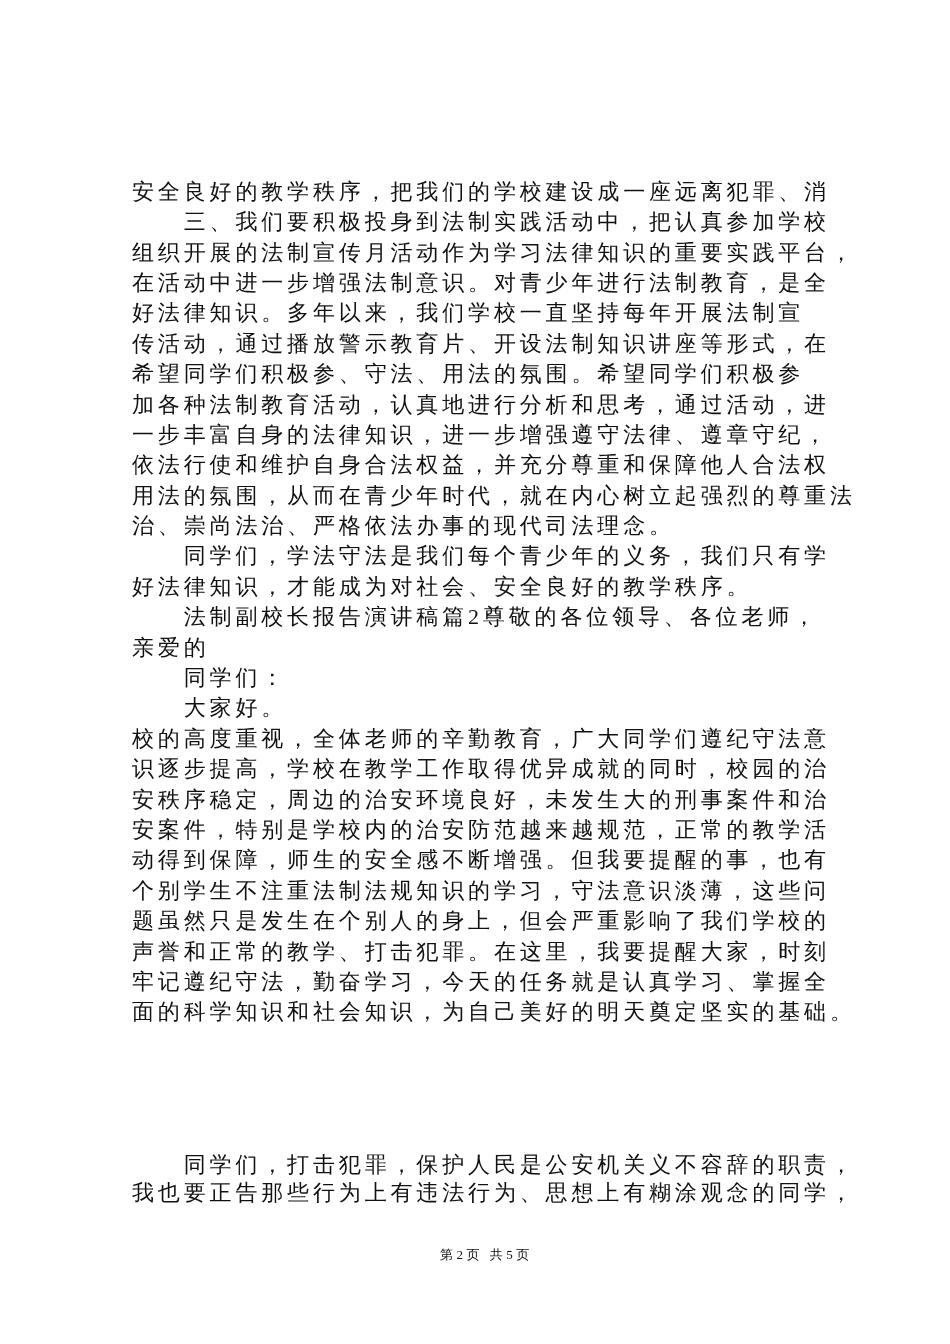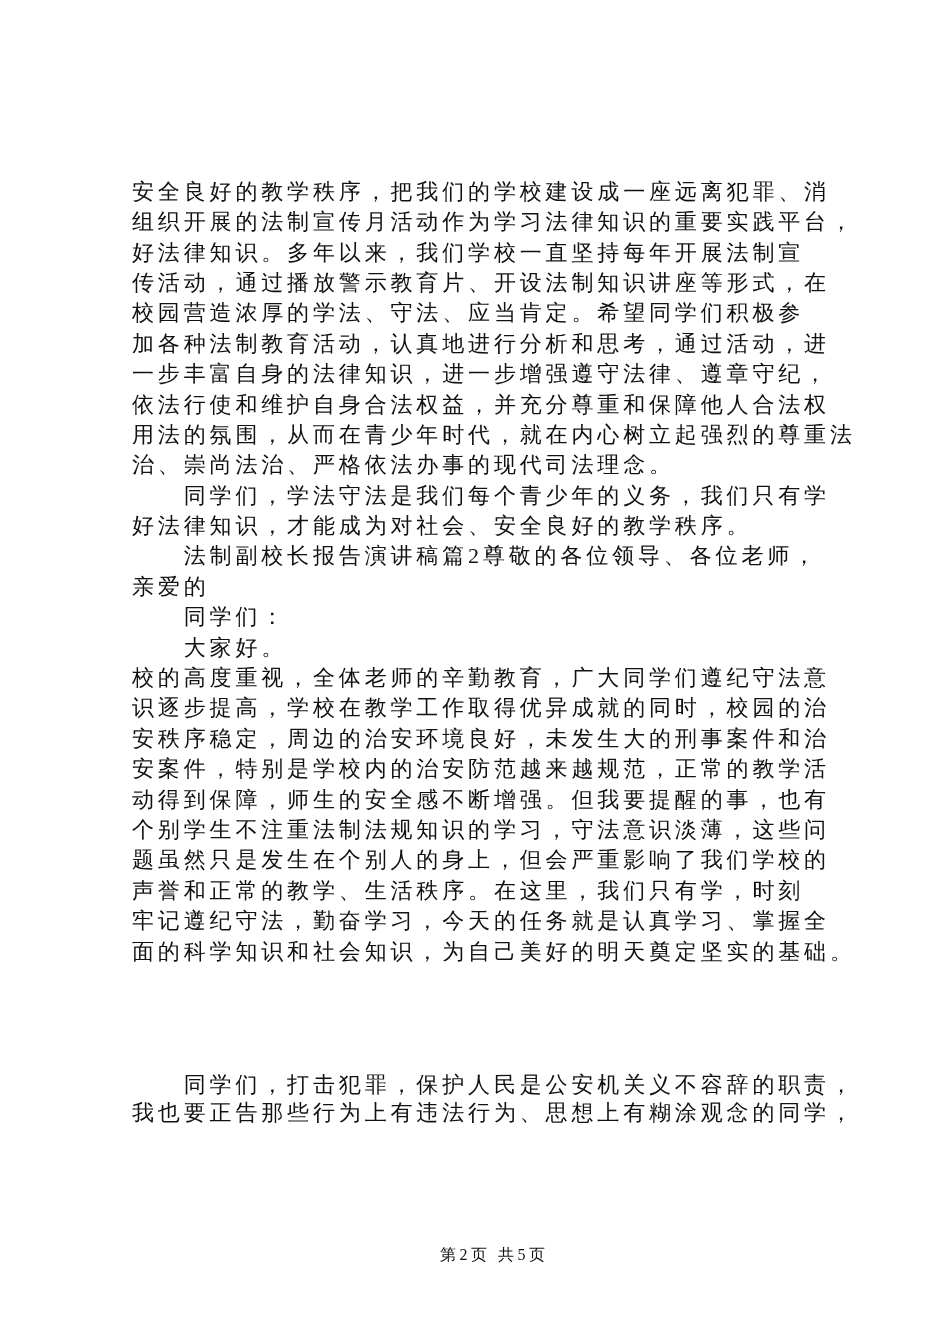--- a/index.html
+++ b/index.html
@@ -21,73 +21,75 @@
       left: 132px;
       font-size: 22px;
       letter-spacing: 3.85px;
       white-space: nowrap;
     }
     .block-main {
       top: 176.8px;
       line-height: 30.4px;
     }
     .block-closing {
-      top: 1071px;
+      top: 1151px;
       line-height: 27.5px;
     }
     .line {
       display: block;
       height: 1lh;
     }
     .block-main .line { height: 30.4px; }
     .block-closing .line { height: 27.5px; }
     .indent {
       padding-left: 51.7px;
     }
     .footer {
       position: absolute;
       left: 440px;
       top: 1246px;
-      font-size: 16px;
+      font-size: 13px;
       line-height: 18px;
       letter-spacing: 3.5px;
       white-space: pre;
       color: #111111;
     }
   </style>
 </head>
 <body>
 
 <div class="page">
 
   <div class="text-block block-main">
     <span class="line">安全良好的教学秩序，把我们的学校建设成一座远离犯罪、消</span>
+    <span class="line indent">三、我们要积极投身到法制实践活动中，把认真参加学校</span>
     <span class="line">组织开展的法制宣传月活动作为学习法律知识的重要实践平台，</span>
+    <span class="line">在活动中进一步增强法制意识。对青少年进行法制教育，是全</span>
     <span class="line">好法律知识。多年以来，我们学校一直坚持每年开展法制宣</span>
     <span class="line">传活动，通过播放警示教育片、开设法制知识讲座等形式，在</span>
-    <span class="line">校园营造浓厚的学法、守法、应当肯定。希望同学们积极参</span>
+    <span class="line">希望同学们积极参、守法、用法的氛围。希望同学们积极参</span>
     <span class="line">加各种法制教育活动，认真地进行分析和思考，通过活动，进</span>
     <span class="line">一步丰富自身的法律知识，进一步增强遵守法律、遵章守纪，</span>
     <span class="line">依法行使和维护自身合法权益，并充分尊重和保障他人合法权</span>
     <span class="line">用法的氛围，从而在青少年时代，就在内心树立起强烈的尊重法</span>
     <span class="line">治、崇尚法治、严格依法办事的现代司法理念。</span>
     <span class="line indent">同学们，学法守法是我们每个青少年的义务，我们只有学</span>
     <span class="line">好法律知识，才能成为对社会、安全良好的教学秩序。</span>
     <span class="line indent">法制副校长报告演讲稿篇2尊敬的各位领导、各位老师，</span>
     <span class="line">亲爱的</span>
     <span class="line indent">同学们：</span>
     <span class="line indent">大家好。</span>
     <span class="line">校的高度重视，全体老师的辛勤教育，广大同学们遵纪守法意</span>
     <span class="line">识逐步提高，学校在教学工作取得优异成就的同时，校园的治</span>
     <span class="line">安秩序稳定，周边的治安环境良好，未发生大的刑事案件和治</span>
     <span class="line">安案件，特别是学校内的治安防范越来越规范，正常的教学活</span>
     <span class="line">动得到保障，师生的安全感不断增强。但我要提醒的事，也有</span>
     <span class="line">个别学生不注重法制法规知识的学习，守法意识淡薄，这些问</span>
     <span class="line">题虽然只是发生在个别人的身上，但会严重影响了我们学校的</span>
-    <span class="line">声誉和正常的教学、生活秩序。在这里，我们只有学，时刻</span>
+    <span class="line">声誉和正常的教学、打击犯罪。在这里，我要提醒大家，时刻</span>
     <span class="line">牢记遵纪守法，勤奋学习，今天的任务就是认真学习、掌握全</span>
     <span class="line">面的科学知识和社会知识，为自己美好的明天奠定坚实的基础。</span>
   </div>
 
   <div class="text-block block-closing">
     <span class="line indent">同学们，打击犯罪，保护人民是公安机关义不容辞的职责，</span>
     <span class="line">我也要正告那些行为上有违法行为、思想上有糊涂观念的同学，</span>
   </div>
 
   <div class="footer">第2页 共5页</div>

